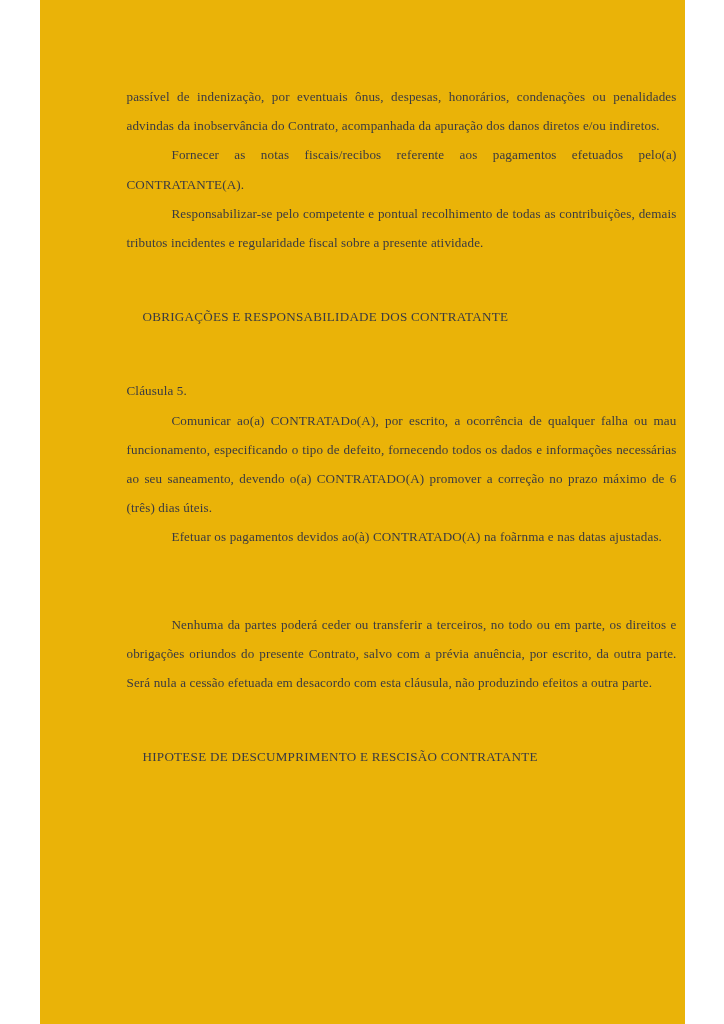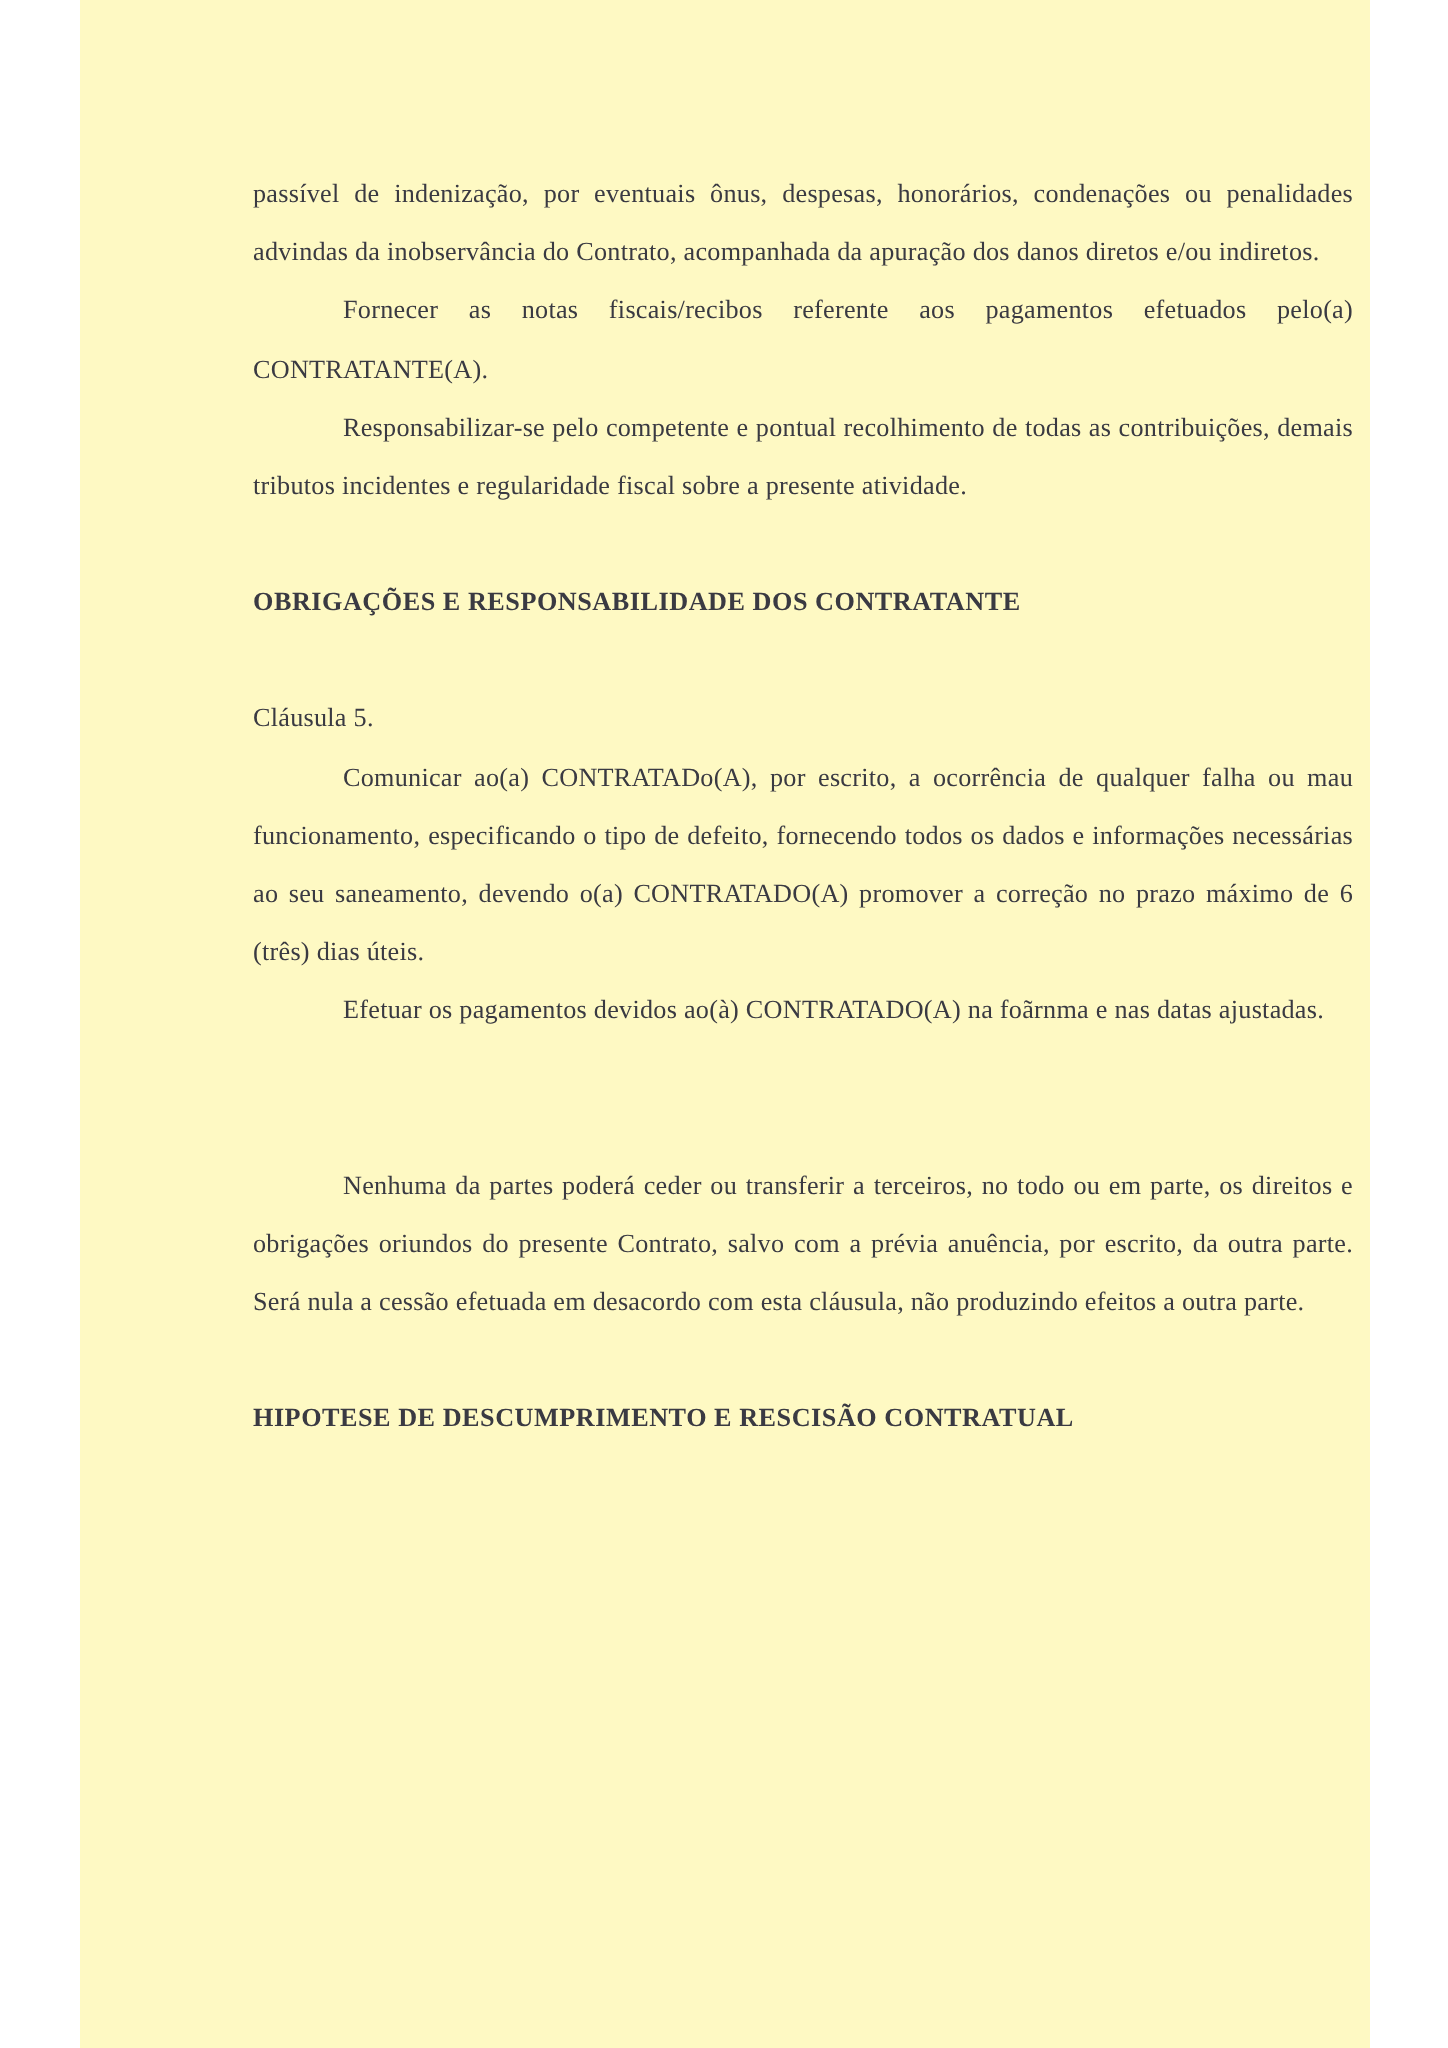--- a/index.html
+++ b/index.html
@@ -9,21 +9,21 @@
     background: #ffffff;
   }
   body {
     font-family: "Liberation Serif", "DejaVu Serif", serif;
   }
   .page {
     position: relative;
     width: 645px;
     height: 1024px;
     margin: 0 auto;
-    background: #fef9c3;
+    background: #eab308;
     overflow: hidden;
     box-sizing: border-box;
   }
   .content {
     position: absolute;
     left: 87px;
     top: 82px;
     width: 550px;
   }
   .para {
@@ -33,24 +33,24 @@
     color: #3a3a42;
     text-align: justify;
     text-indent: 45px;
     letter-spacing: 0.01em;
     -webkit-font-smoothing: antialiased;
   }
   .para.no-indent {
     text-indent: 0;
   }
   .heading {
-    margin: 0;
+    margin: 16px;
     font-size: 13.1px;
     line-height: 29.2px;
-    font-weight: bold;
+    font-weight: normal;
     color: #3a3a42;
     text-align: left;
     text-indent: 0;
     letter-spacing: 0.02em;
   }
   .spacer-lg { height: 29px; }
 </style>
 </head>
 <body>
 
@@ -79,16 +79,16 @@
 
     <div class="spacer-lg"></div>
 
 
     <div class="spacer-lg"></div>
 
     <p class="para">Nenhuma da partes poderá ceder ou transferir a terceiros, no todo ou em parte, os direitos e obrigações oriundos do presente Contrato, salvo com a prévia anuência, por escrito, da outra parte. Será nula a cessão efetuada em desacordo com esta cláusula, não produzindo efeitos a outra parte.</p>
 
     <div class="spacer-lg"></div>
 
-    <h2 class="heading">HIPOTESE DE DESCUMPRIMENTO E RESCISÃO CONTRATUAL</h2>
+    <h2 class="heading">HIPOTESE DE DESCUMPRIMENTO E RESCISÃO CONTRATANTE</h2>
 
   </div>
 </div>
 
 </body></html>

